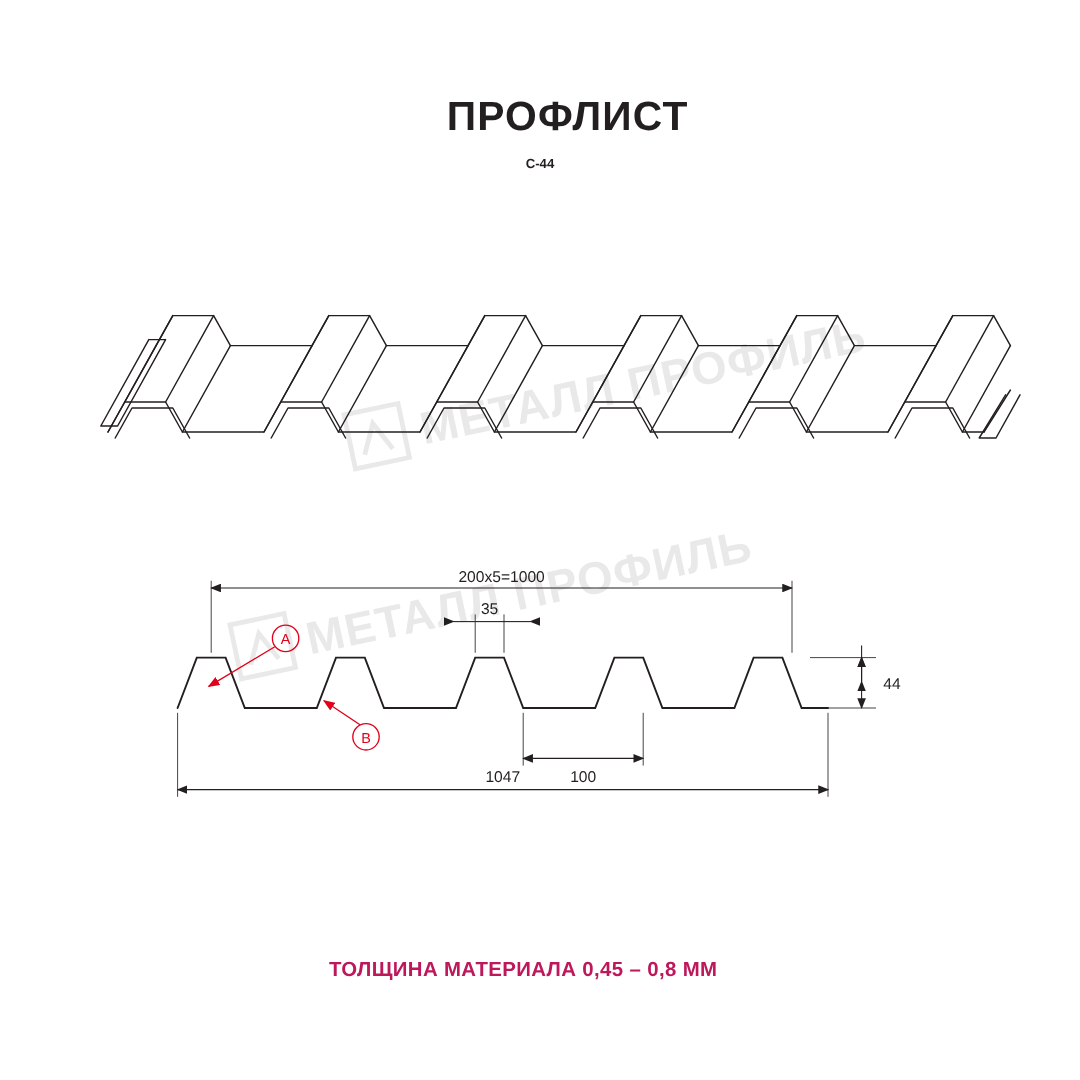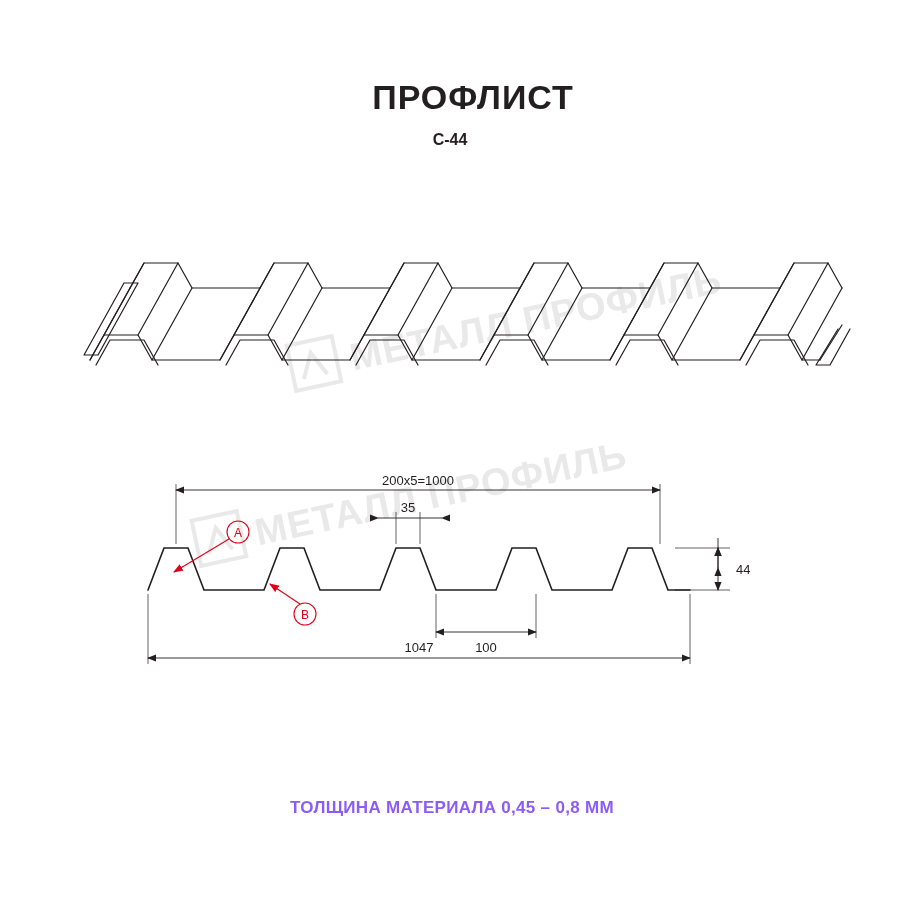--- a/index.html
+++ b/index.html
@@ -31,34 +31,34 @@
     letter-spacing: 1px;
     color: #231f20;
     padding-left: 23px;
   }
   .subtitle {
     position: absolute;
     top: 131px;
     left: 0;
     width: 900px;
     text-align: center;
-    font-size: 16px;
+    font-size: 11px;
     font-weight: bold;
     color: #231f20;
   }
   .footer {
     position: absolute;
     top: 798px;
-    left: 16px;
+    left: 0;
     width: 872px;
     text-align: center;
     font-size: 17px;
     font-weight: bold;
     letter-spacing: 0.3px;
-    color: #8b5cf6;
+    color: #be185d;
   }
   .iso-wrap {
     position: absolute;
     top: 215px;
     left: 60px;
     width: 790px;
     height: 185px;
   }
   .sect-wrap {
     position: absolute;

